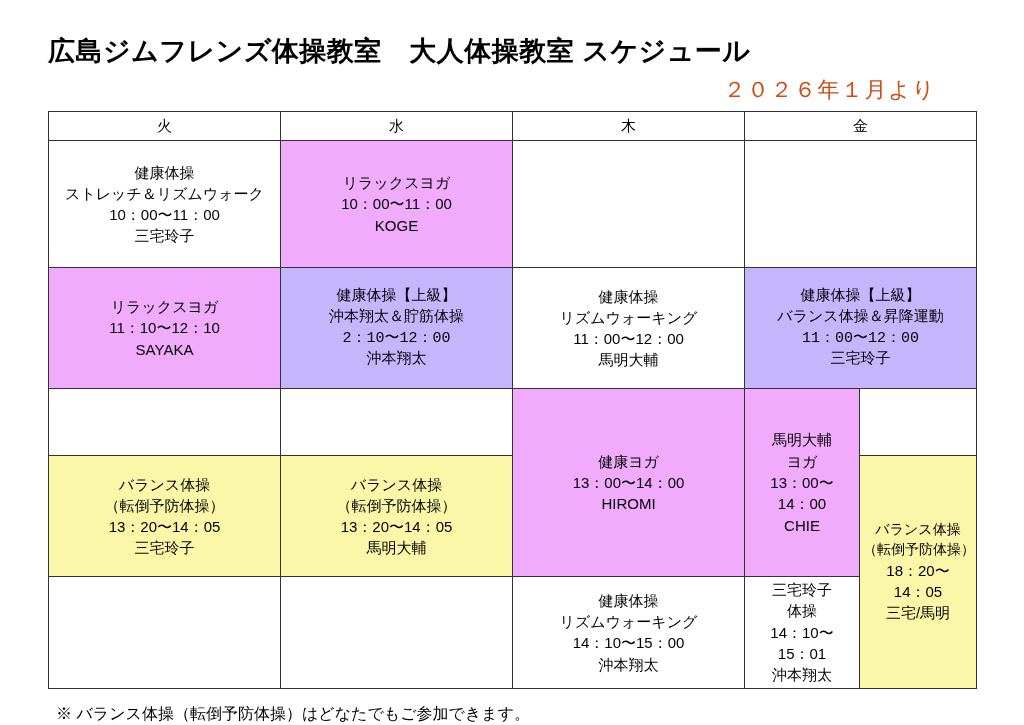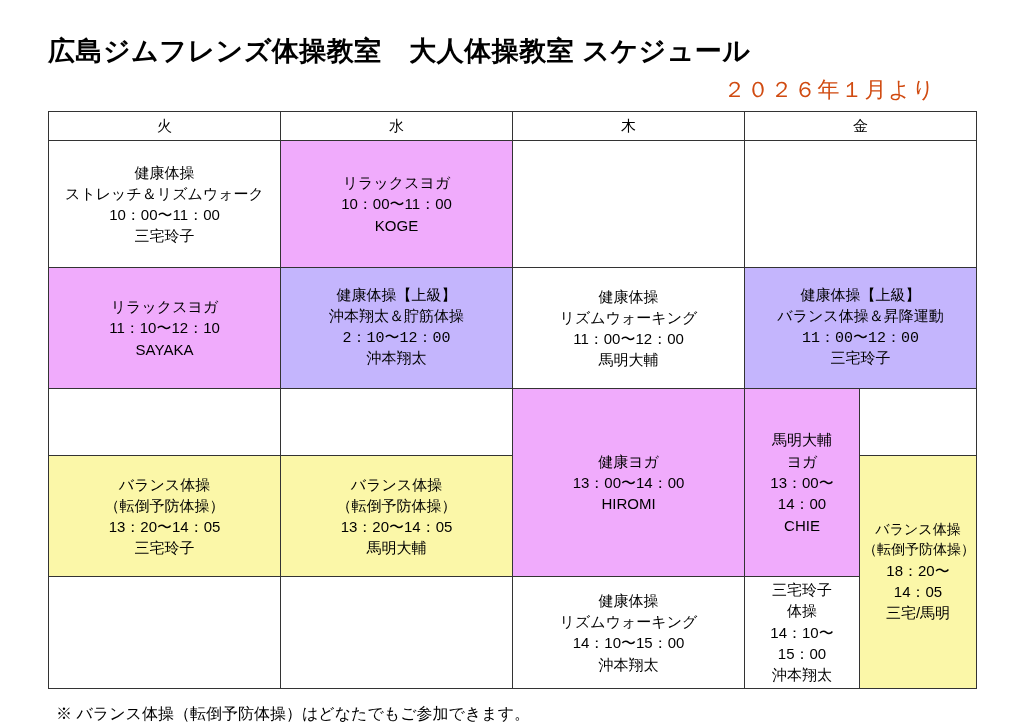--- a/index.html
+++ b/index.html
@@ -185,21 +185,21 @@
         <td class="white cell-lines">
           <div>健康体操</div>
           <div>リズムウォーキング</div>
           <div>14：10〜15：00</div>
           <div>沖本翔太</div>
         </td>
         <td class="white cell-lines">
           <div>三宅玲子</div>
           <div>体操</div>
           <div>14：10〜</div>
-          <div>15：00</div>
+          <div>15：01</div>
           <div>沖本翔太</div>
         </td>
       </tr>
     </tbody>
   </table>
 
   <div class="notes">
     <div>※ バランス体操（転倒予防体操）はどなたでもご参加できます。</div>
 
   </div>

